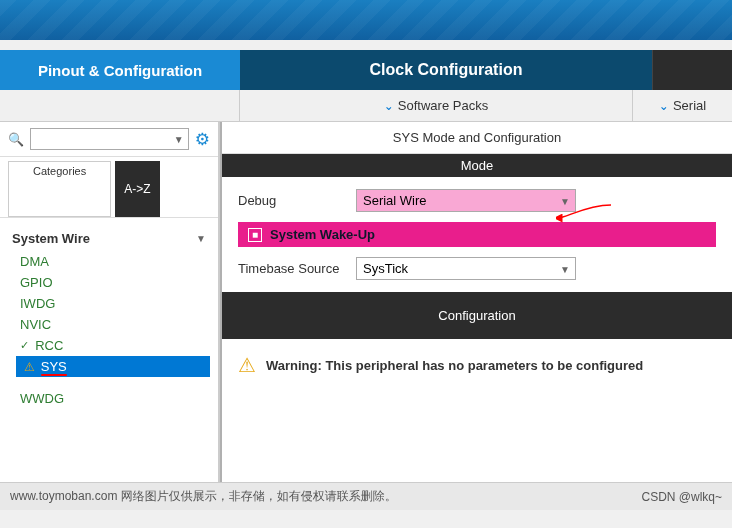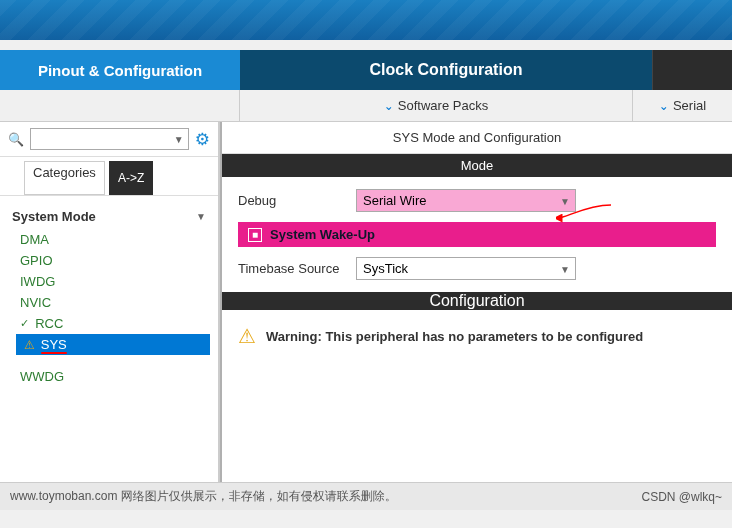--- a/index.html
+++ b/index.html
@@ -48,33 +48,33 @@
     <div style="display:flex; align-items:center; padding:6px 8px; border-bottom:1px solid #ddd; gap:6px;">
       <span style="color:#666; font-size:13px;">🔍</span>
       <div style="display:flex; align-items:center; border:1px solid #aaa; flex:1; height:22px; background:white; padding:0 4px;">
         <input type="text" style="border: none; outline: none; flex: 1 1 0%; font-size: 12px; width: 80px;">
         <span style="color:#666; font-size:10px; cursor:pointer;">▼</span>
       </div>
       <span style="color:#1a8ad4; font-size:17px; cursor:pointer;">⚙</span>
     </div>
 
     <div style="display:flex; padding:4px 8px 0; gap:4px; border-bottom:1px solid #ddd;">
-      <div style="padding:3px 8px; font-size:13px; cursor:pointer; background:white; color:#333; border:1px solid #ccc;margin-left:16px;">
+      <div style="padding:3px 24px; font-size:11px; cursor:pointer; background:white; color:#333; border:1px solid #ccc;">
         <span>Categories</span>
       </div>
-      <div style="padding:9px 8px; font-size:12px; cursor:pointer; background:#2c2c2c; color:white; border:1px solid #2c2c2c;">
+      <div style="padding:20px 8px; font-size:12px; cursor:pointer; background:#2c2c2c; color:white; border:1px solid #2c2c2c;">
         <span>A-&gt;Z</span>
       </div>
     </div>
 
     <div style="flex:1; overflow-y:auto; padding:8px 0;">
       <div style="padding:0 8px;">
 
         <div style="display:flex; align-items:center; justify-content:space-between; padding:5px 4px; cursor:pointer;">
-          <span style="font-weight:bold; color:#333; font-size:13px;">System Mode</span>
+          <span style="font-weight:bold; color:#333; font-size:13px;">System Wire</span>
           <span style="font-size:10px; color:#666;">▼</span>
         </div>
 
         <div style="padding-left:8px;">
 
           <div style="display:flex; align-items:center; padding:3px 4px; cursor:pointer; gap:6px;">
             <span style="color:#2e7d32; font-size:13px;">DMA</span>
           </div>
 
           <div style="display:flex; align-items:center; padding:3px 4px; cursor:pointer; gap:6px;">
@@ -154,21 +154,21 @@
         <div style="position:relative; display:inline-block;">
           <select style="border:1px solid #aaa; padding:3px 24px 3px 6px; font-size:13px; background:white; appearance:none; -webkit-appearance:none; min-width:220px; cursor:pointer;">
             <option>SysTick</option>
           </select>
           <span style="position:absolute; right:6px; top:50%; transform:translateY(-50%); pointer-events:none; font-size:10px; color:#666;">▼</span>
         </div>
       </div>
 
     </div>
 
-    <div style="background:#2c2c2c; color:white; text-align:center; padding:0; font-size:16px;">
+    <div style="background:#2c2c2c; color:white; text-align:center; padding:16px; font-size:13px;">
       <span>Configuration</span>
     </div>
 
     <div style="display:flex; align-items:center; gap:10px; padding:14px 16px; background:white;">
       <span style="color:#e6a817; font-size:20px;">⚠</span>
       <span style="font-size:13px; color:#333; font-weight:bold;">Warning: This peripheral has no parameters to be configured</span>
     </div>
 
   </div>
 

